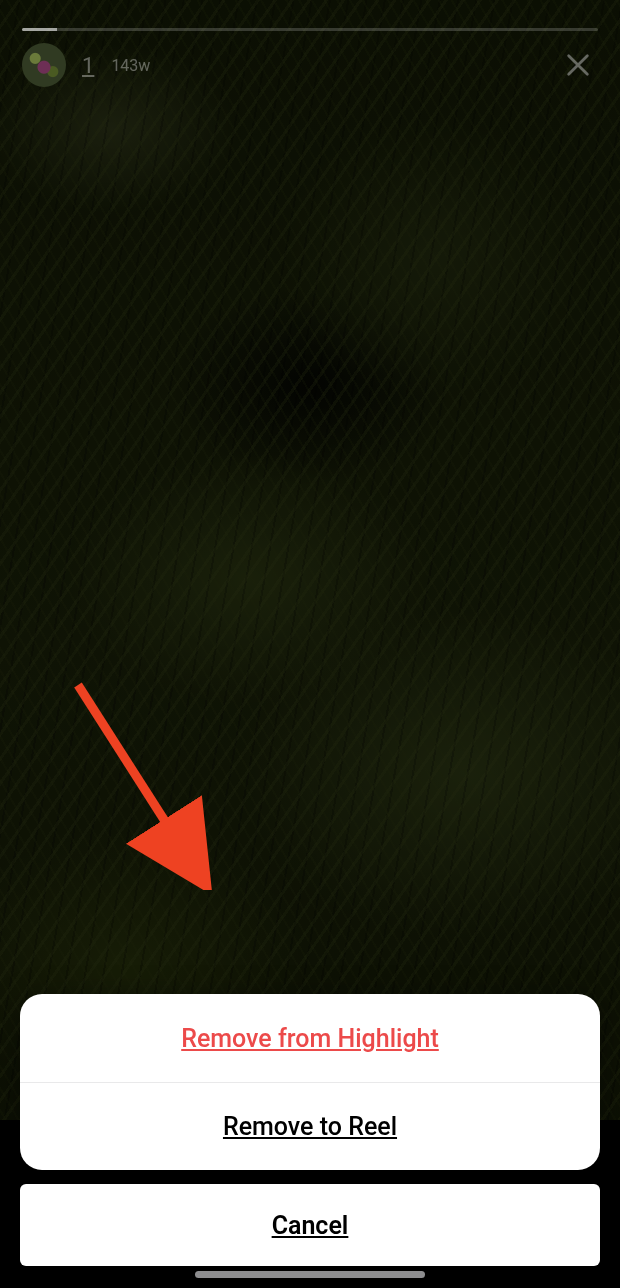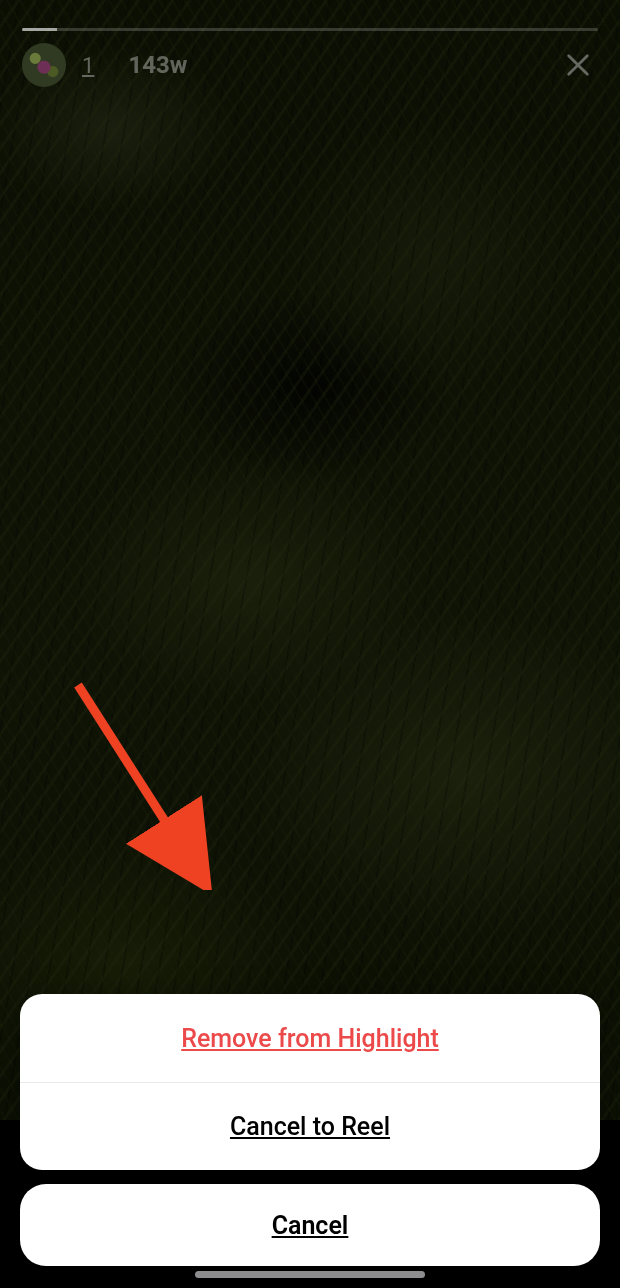--- a/index.html
+++ b/index.html
@@ -72,23 +72,22 @@
       #303a22;
     flex: 0 0 auto;
   }
   .count {
     color: rgba(255,255,255,0.35);
     font-size: 22px;
     text-decoration: underline;
   }
   .age {
     color: rgba(255,255,255,0.35);
-    font-size: 24px;
-    margin-left: 18px;
-    font-weight: bold;
+    font-size: 16px;
+    margin-left: 1px;
   }
   .spacer { flex: 1; }
   .close-btn {
     width: 40px; height: 40px;
     display: flex; align-items: center; justify-content: center;
     color: rgba(210,210,210,0.45);
     cursor: pointer;
   }
   .close-btn svg { width: 28px; height: 28px; }
 
@@ -136,21 +135,21 @@
     position: absolute;
     left: 106px;
     right: 92px;
     top: 10px;
     bottom: 10px;
     border: 5px solid #ee4222;
   }
   .cancel-sheet {
     margin-top: 14px;
     background: #fff;
-    border-radius: 26px;
+    border-radius: 6px;
     height: 82px;
     display: flex;
     align-items: center;
     justify-content: center;
     font-size: 25px;
     font-weight: 600;
     text-decoration: underline;
     color: #000;
     cursor: pointer;
   }
@@ -206,21 +205,21 @@
 </svg>
 
 <div class="bottom-black"></div>
 
 <div class="sheet-wrap">
   <div class="sheet">
     <div class="sheet-row destructive">
       <span>Remove from Highlight</span>
     </div>
     <div class="sheet-row">
-      <span>Cancel to Reel</span>
+      <span>Remove to Reel</span>
     </div>
   </div>
   <div class="cancel-sheet">
     <span>Cancel</span>
   </div>
 </div>
 
 <div class="home-indicator"></div>
 
 </body></html>

